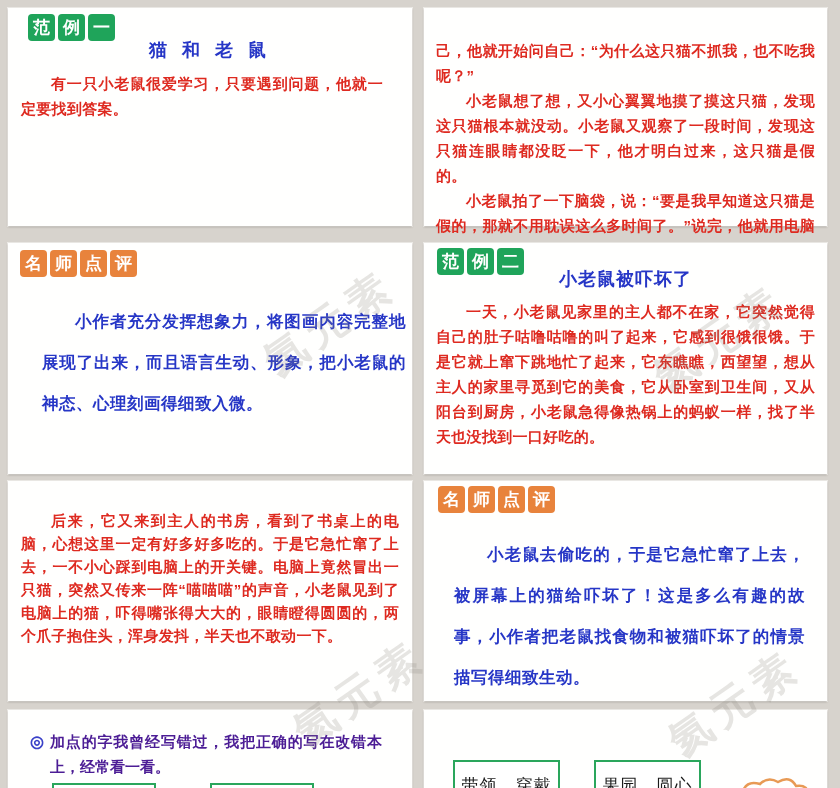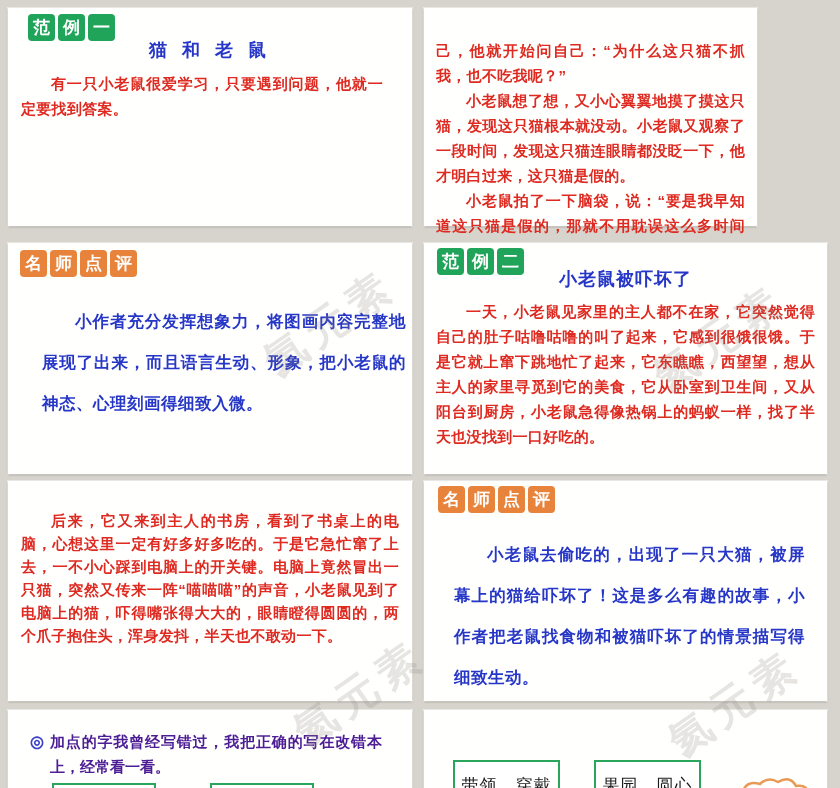--- a/index.html
+++ b/index.html
@@ -7,21 +7,21 @@
   body {
     width:840px; height:788px; overflow:hidden; position:relative;
     background:#d7d3cd;
     font-family:"Liberation Sans", sans-serif;
   }
   .panel {
     position:absolute; background:#fffffe;
     box-shadow:0 1px 2px rgba(110,105,98,0.45), 0 0 0 1px #eeece8;
   }
   .p1 { left:8px;   top:8px;   width:404px; height:218px; }
-  .p2 { left:424px; top:8px;   width:333px; height:218px; }
+  .p2 { left:424px; top:8px;   width:403px; height:218px; }
   .p3 { left:8px;   top:243px; width:404px; height:231px; }
   .p4 { left:424px; top:243px; width:403px; height:231px; }
   .p5 { left:8px;   top:481px; width:404px; height:220px; }
   .p6 { left:424px; top:481px; width:403px; height:220px; }
   .p7 { left:8px;   top:710px; width:404px; height:130px; }
   .p8 { left:424px; top:710px; width:403px; height:130px; }
 
   .badge { position:absolute; display:flex; gap:3px; }
   .badge .tile {
     width:27px; height:27px; border-radius:4px; color:#fff;
@@ -145,21 +145,21 @@
 </div>
 
 <div class="panel p6">
   <div class="badge orange" style="left:14px; top:5px;">
     <span class="tile">名</span>
     <span class="tile">师</span>
     <span class="tile">点</span>
     <span class="tile">评</span>
   </div>
   <div class="comment">
-    <p>小老鼠去偷吃的，出现了一只大猫，被屏幕上的猫给吓坏了！这是多么有趣的故事，小作者把老鼠找食物和被猫吓坏了的情景描写得细致生动。</p>
+    <p>小老鼠去偷吃的，于是它急忙窜了上去，被屏幕上的猫给吓坏了！这是多么有趣的故事，小作者把老鼠找食物和被猫吓坏了的情景描写得细致生动。</p>
   </div>
 </div>
 
 <div class="panel p7">
   <div class="note-row">
     <span class="note-bullet">◎</span>
     <span class="note-text">加点的字我曾经写错过，我把正确的写在改错本上，经常看一看。</span>
   </div>
   <div class="blank-box b1"></div>
   <div class="blank-box b2"></div>

